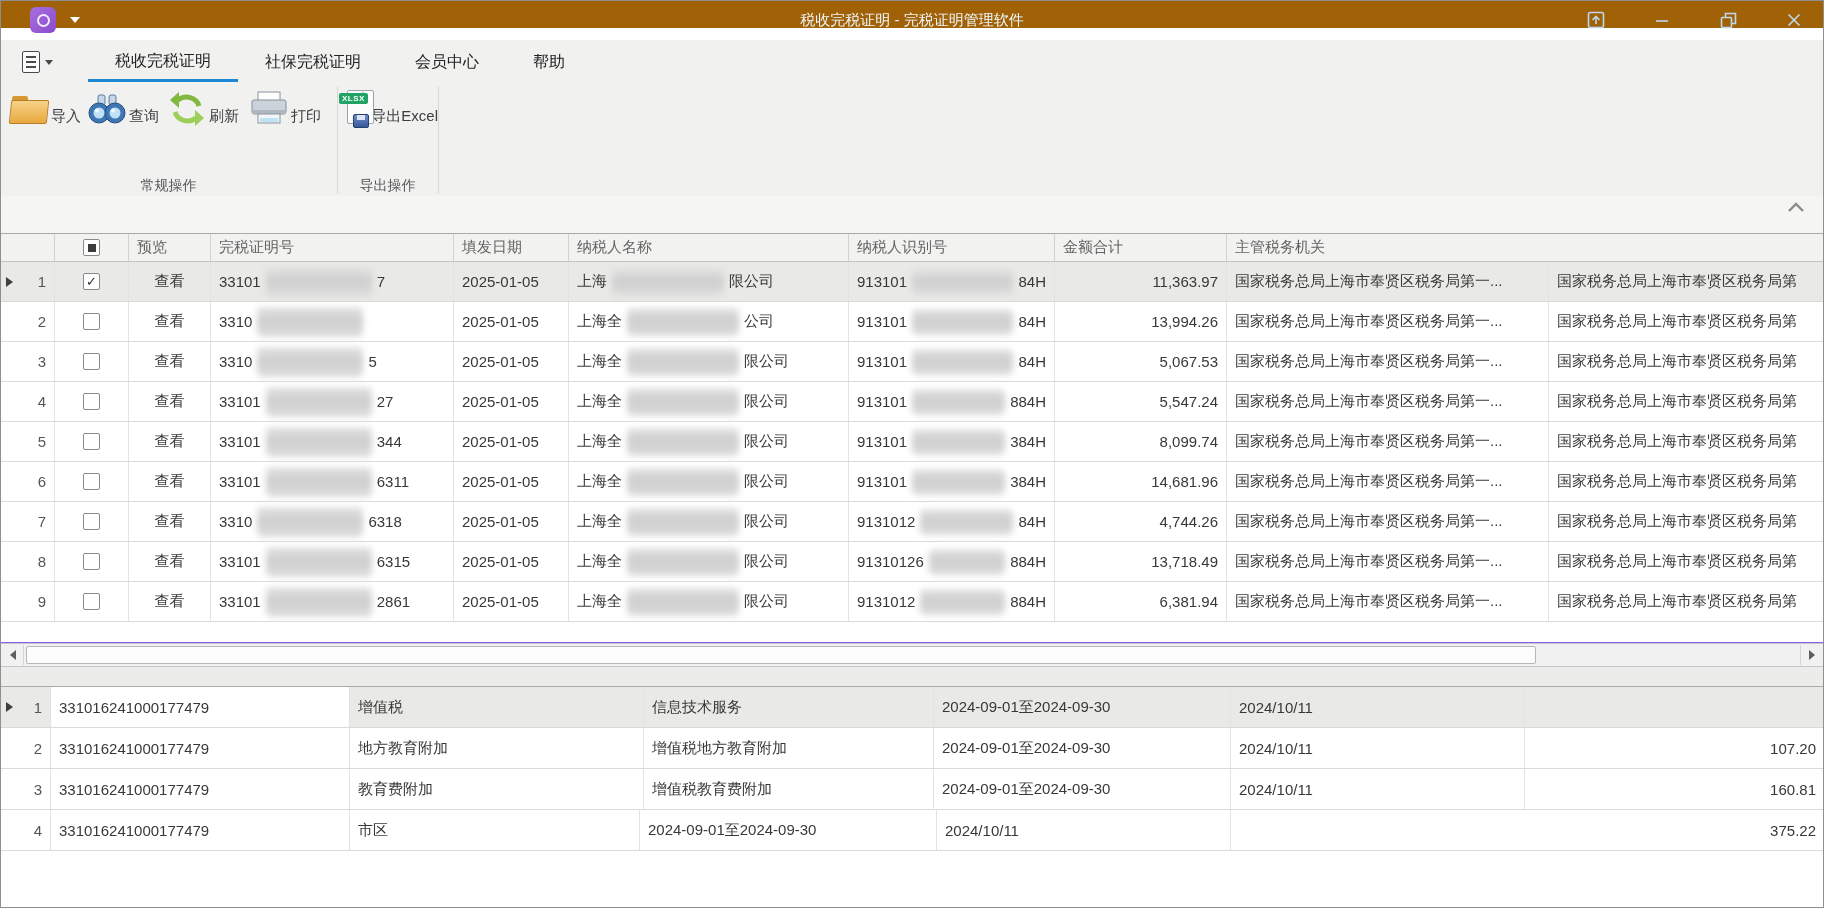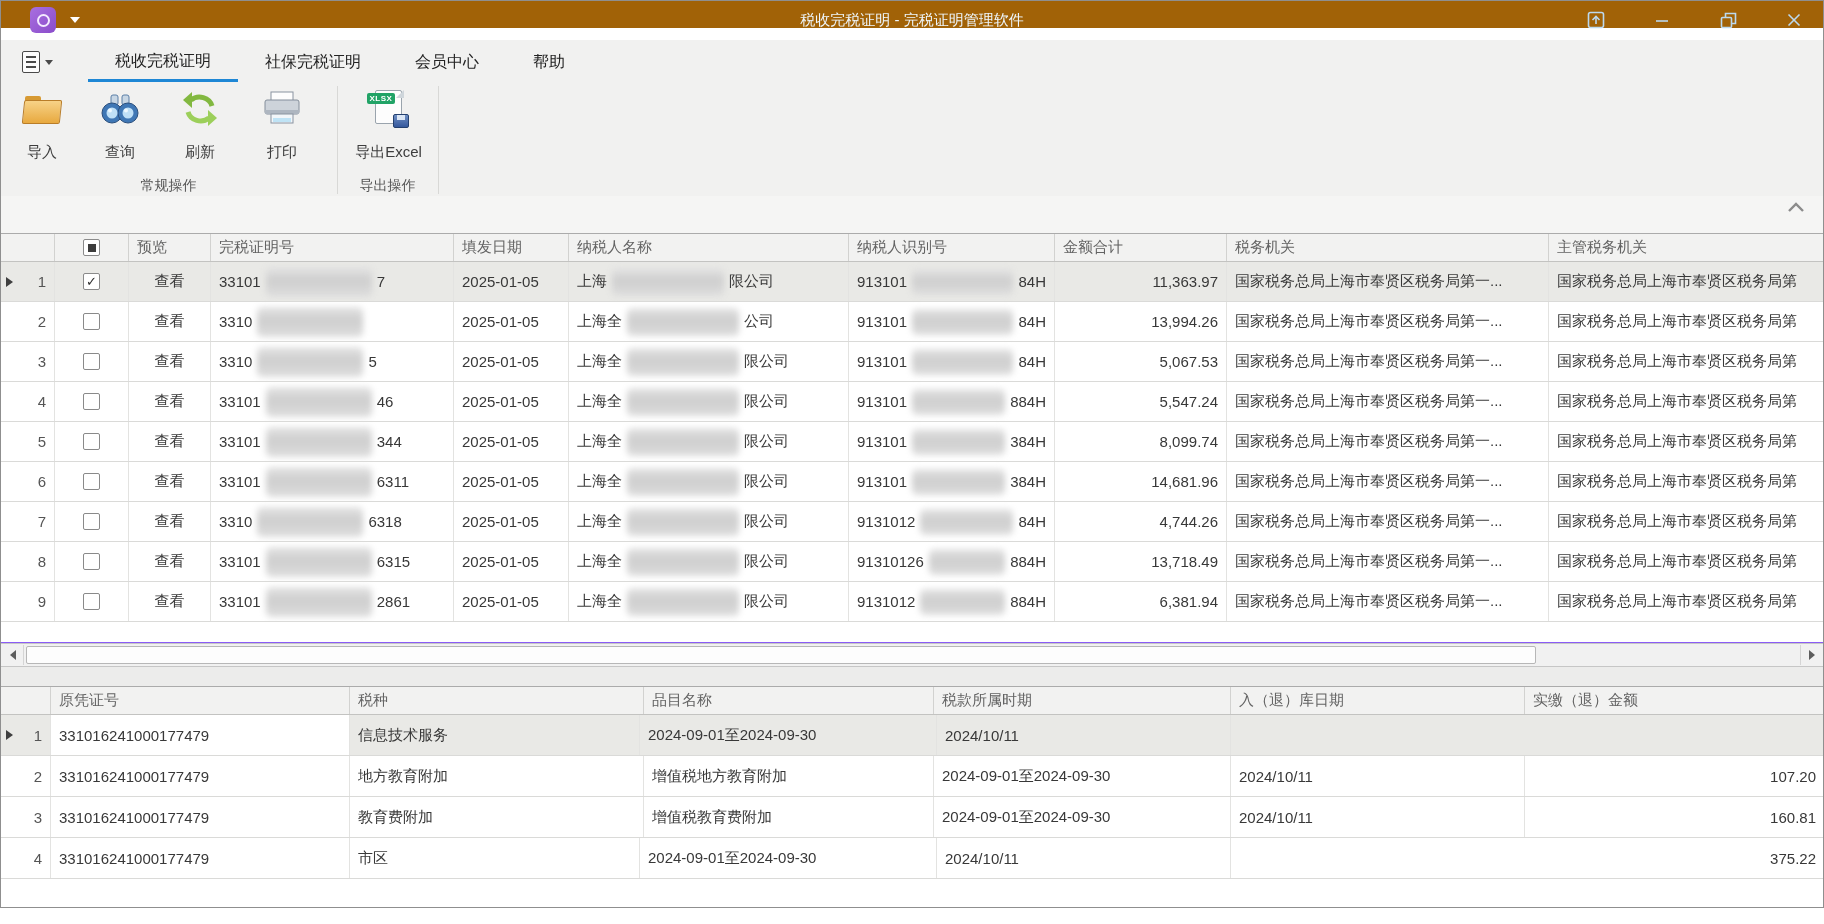--- a/index.html
+++ b/index.html
@@ -41,21 +41,21 @@
   .member-text { color:#f57c00; white-space:nowrap; }
   .redact { display:inline-block; vertical-align:middle; border-radius:5px; filter:blur(3px);
             background:linear-gradient(#e4e4e4,#cecece 45%,#dedede); }
   .r-member { width:146px; height:24px; margin-left:4px;
               background:linear-gradient(#aecfe8 0 18%, #f7dcc8 18% 60%, #fbeadf); }
   .exit-icon { width:17px; height:17px; border-radius:50%; background:radial-gradient(circle at 35% 30%,#ef7a64,#d23a28 70%);
                color:#fff; font-size:11px; font-weight:bold; display:flex; align-items:center; justify-content:center; margin-right:8px; }
 
   
   #ribbon { position:absolute; left:0; top:82px; width:100%; height:114px; background:#f1f1f0; }
-  .rb-btn { position:absolute; top:8px; width:78px; display:flex; flex-direction:column; align-items:center;justify-content:flex-end; }
+  .rb-btn { position:absolute; top:8px; width:78px; display:flex; align-items:center;justify-content:flex-end; }
   .rb-label { margin-top:15px; font-size:15px; color:#3d3d3d; white-space:nowrap; }
   .rb-sep { position:absolute; top:4px; bottom:2px; width:1px; background:#d8d8d6; }
   .group-label { position:absolute; bottom:1px; text-align:center; font-size:14px; color:#555; }
   .rb-icon { width:44px; height:38px; position:relative; display:flex; align-items:center; justify-content:center; }
 
   .folder-back { position:absolute; left:5px; top:6px; width:16px; height:8px; background:#d79a33; border-radius:2px 2px 0 0; }
   .folder-front { position:absolute; left:3px; top:10px; width:38px; height:24px; border-radius:2px;
                   background:linear-gradient(#f7d287,#e8a93f); border:1px solid #b97d28; transform:skewX(-6deg); }
 
   .printer svg, .binoc svg, .refresh svg { display:block; }
@@ -262,21 +262,20 @@
           <span class="checkbox">
             <span class="indet"></span>
           </span>
         </div>
       <div class="cell mc2">预览</div>
       <div class="cell mc3">完税证明号</div>
       <div class="cell mc4">填发日期</div>
       <div class="cell mc5">纳税人名称</div>
       <div class="cell mc6">纳税人识别号</div>
       <div class="cell mc7">金额合计</div>
-      <div class="cell mc8">税务机关</div>
       <div class="cell mc9">主管税务机关</div>
     </div>
     <div id="main-rows">
         <div class="grow selected">
     <div class="cell mc0 num-cell">
             <span class="marker"></span>
             <span>1</span>
           </div>
     <div class="cell mc1 center-cell">
             <span class="checkbox">
@@ -402,21 +401,21 @@
             <span class="checkbox">
               <span class="tick" style="visibility: hidden;">✓</span>
             </span>
           </div>
     <div class="cell mc2 center-cell">
             <span>查看</span>
           </div>
     <div class="cell mc3">
             <span>33101</span>
             <span class="redact r-cert"></span>
-            <span>46</span>
+            <span>27</span>
           </div>
     <div class="cell mc4">
             <span>2025-01-05</span>
           </div>
     <div class="cell mc5">
             <span>上海全</span>
             <span class="redact r-name"></span>
             <span>限公司</span>
           </div>
     <div class="cell mc6">
@@ -643,38 +642,32 @@
       </div>
     <div class="sb-thumb"></div>
     <div class="sb-arrow sb-right">
         <div class="tri-right"></div>
       </div>
   </div>
 
   <div id="gap-strip"></div>
 
   <div id="detail-grid" class="grid">
-    <div class="g-header">
-      <div class="cell dc0"></div>
-      <div class="cell dc1">原凭证号</div>
-      <div class="cell dc2">税种</div>
-      <div class="cell dc3">品目名称</div>
-      <div class="cell dc4">税款所属时期</div>
-      <div class="cell dc5">入（退）库日期</div>
-      <div class="cell dc6">实缴（退）金额</div>
-    </div>
     <div id="detail-rows">
         <div class="grow selected">
     <div class="cell dc0 num-cell">
             <span class="marker"></span>
             <span>1</span>
           </div>
     <div class="cell dc1 focus-cell">
             <span>331016241000177479</span>
           </div>
+    <div class="cell dc2">
+            <span>增值税</span>
+          </div>
     <div class="cell dc3">
             <span>信息技术服务</span>
           </div>
     <div class="cell dc4">
             <span>2024-09-01至2024-09-30</span>
           </div>
     <div class="cell dc5">
             <span>2024/10/11</span>
           </div>
   </div>

